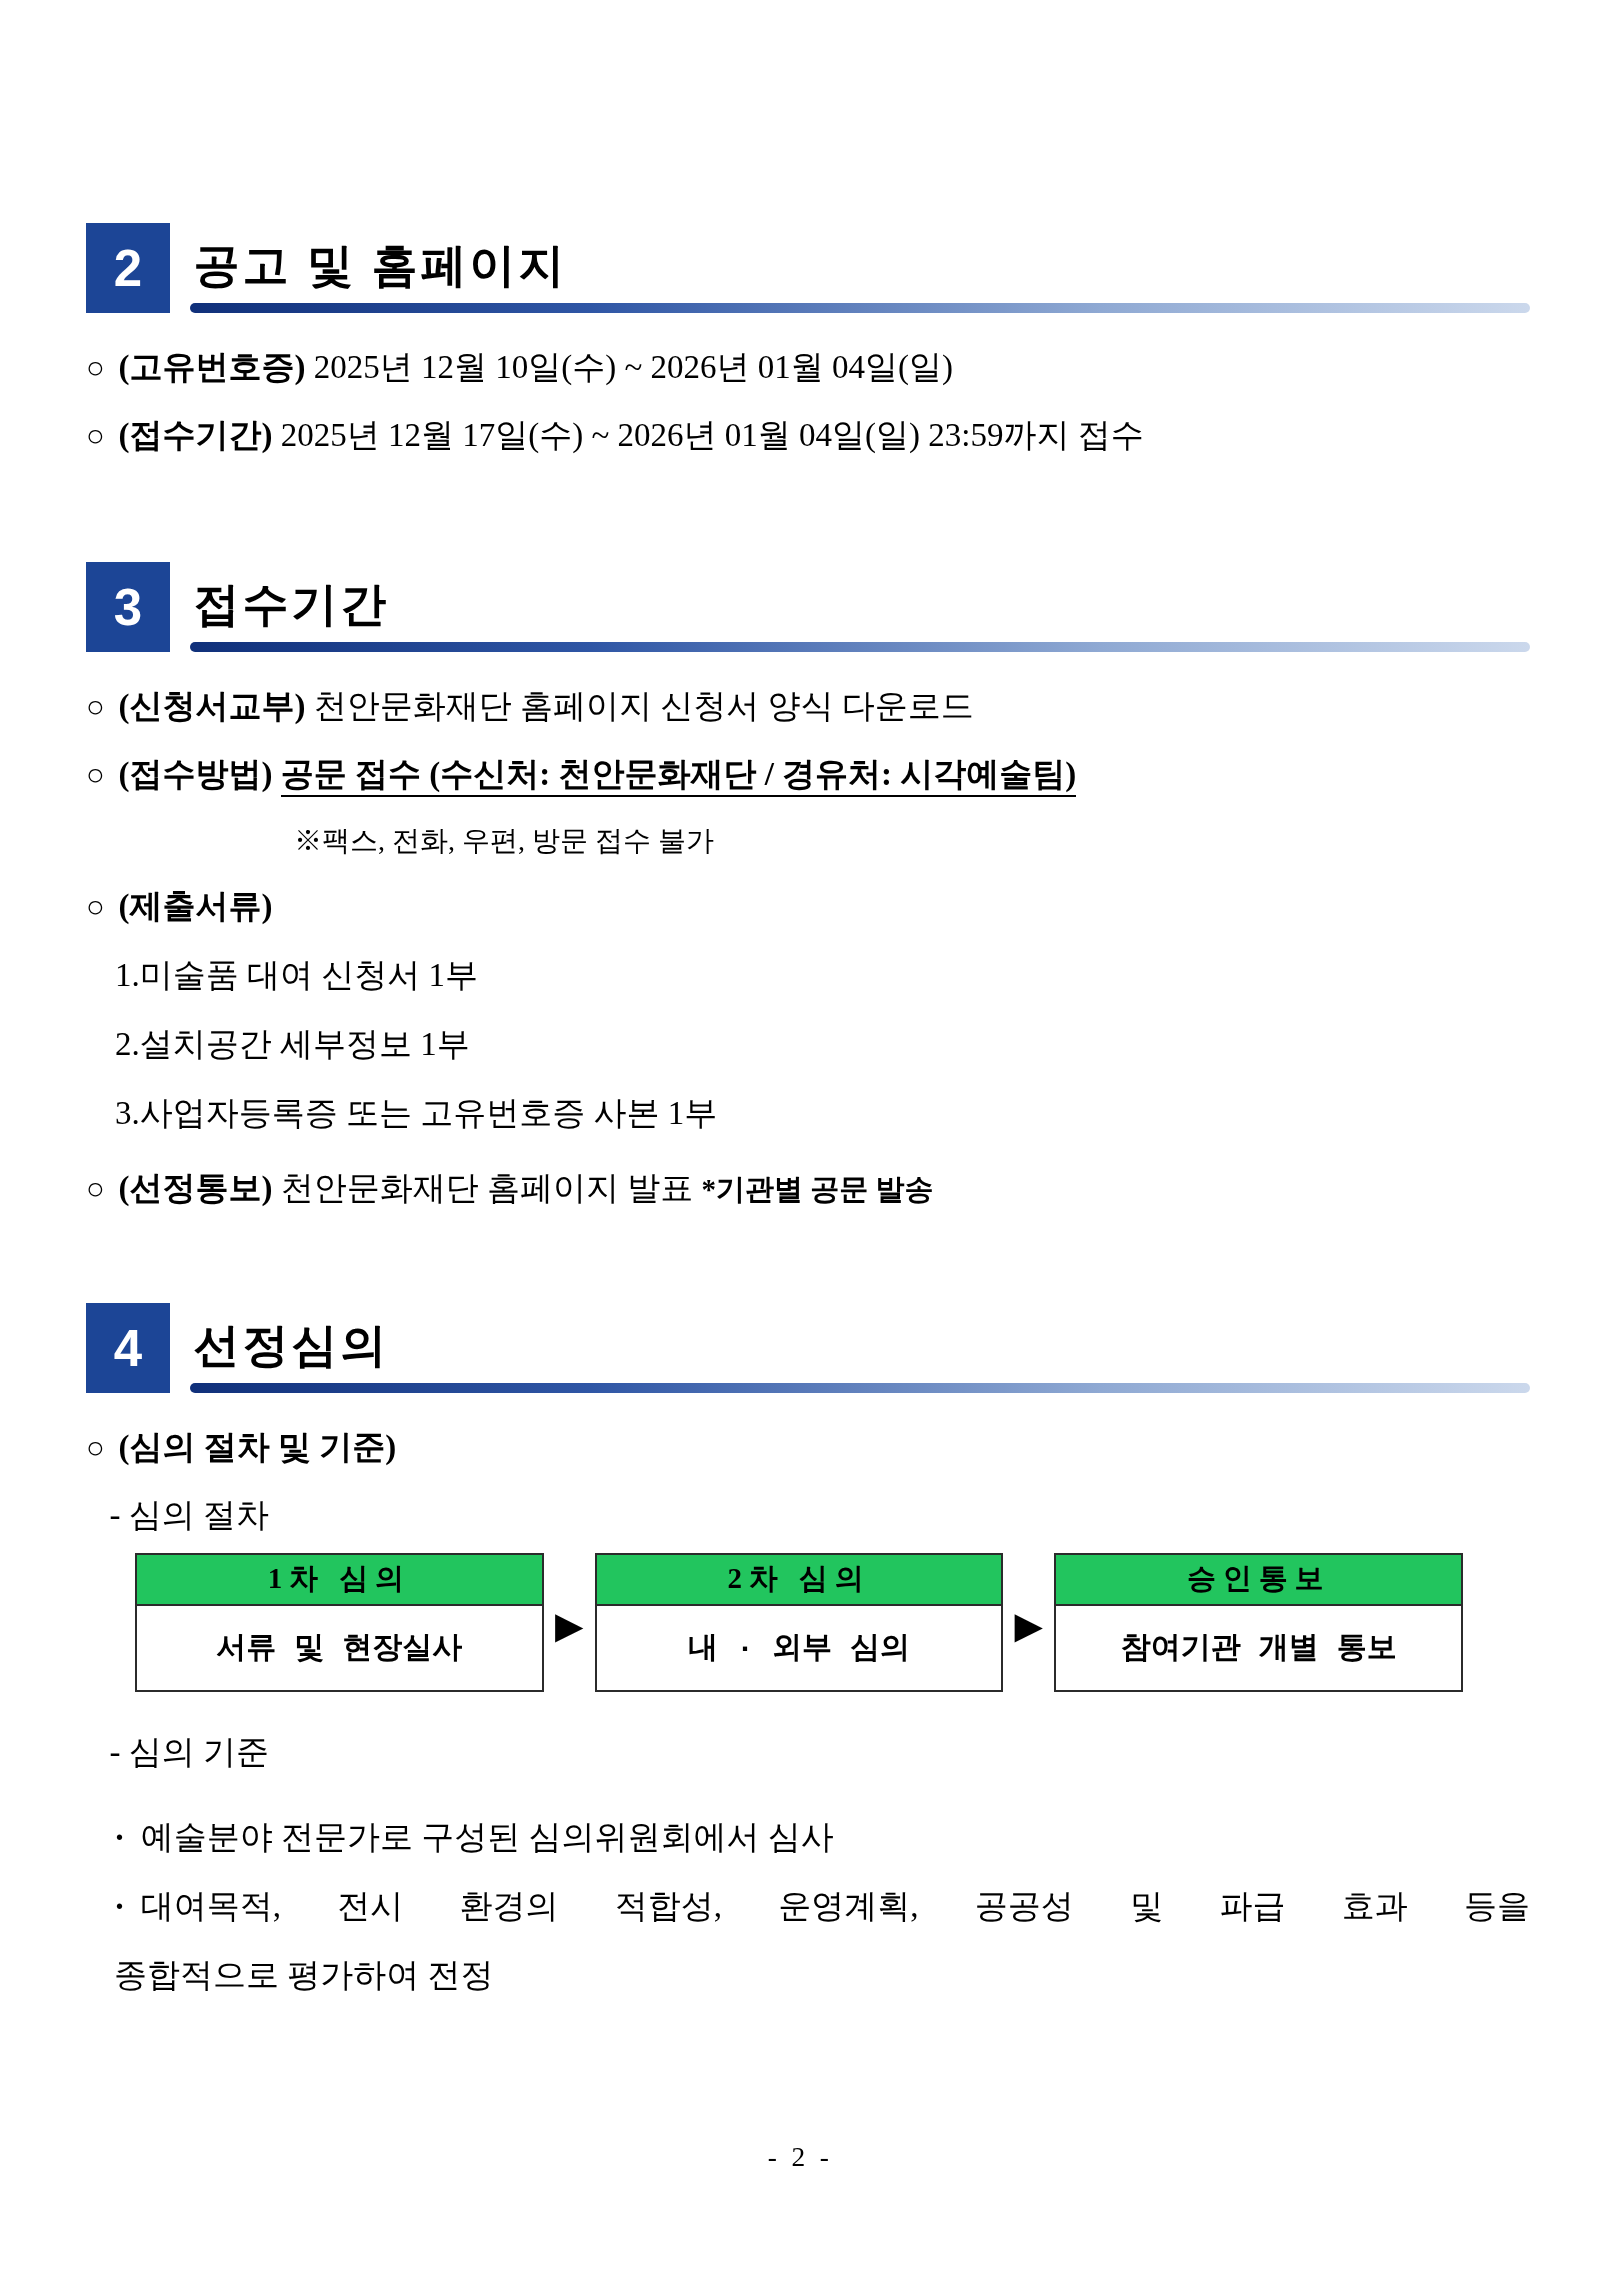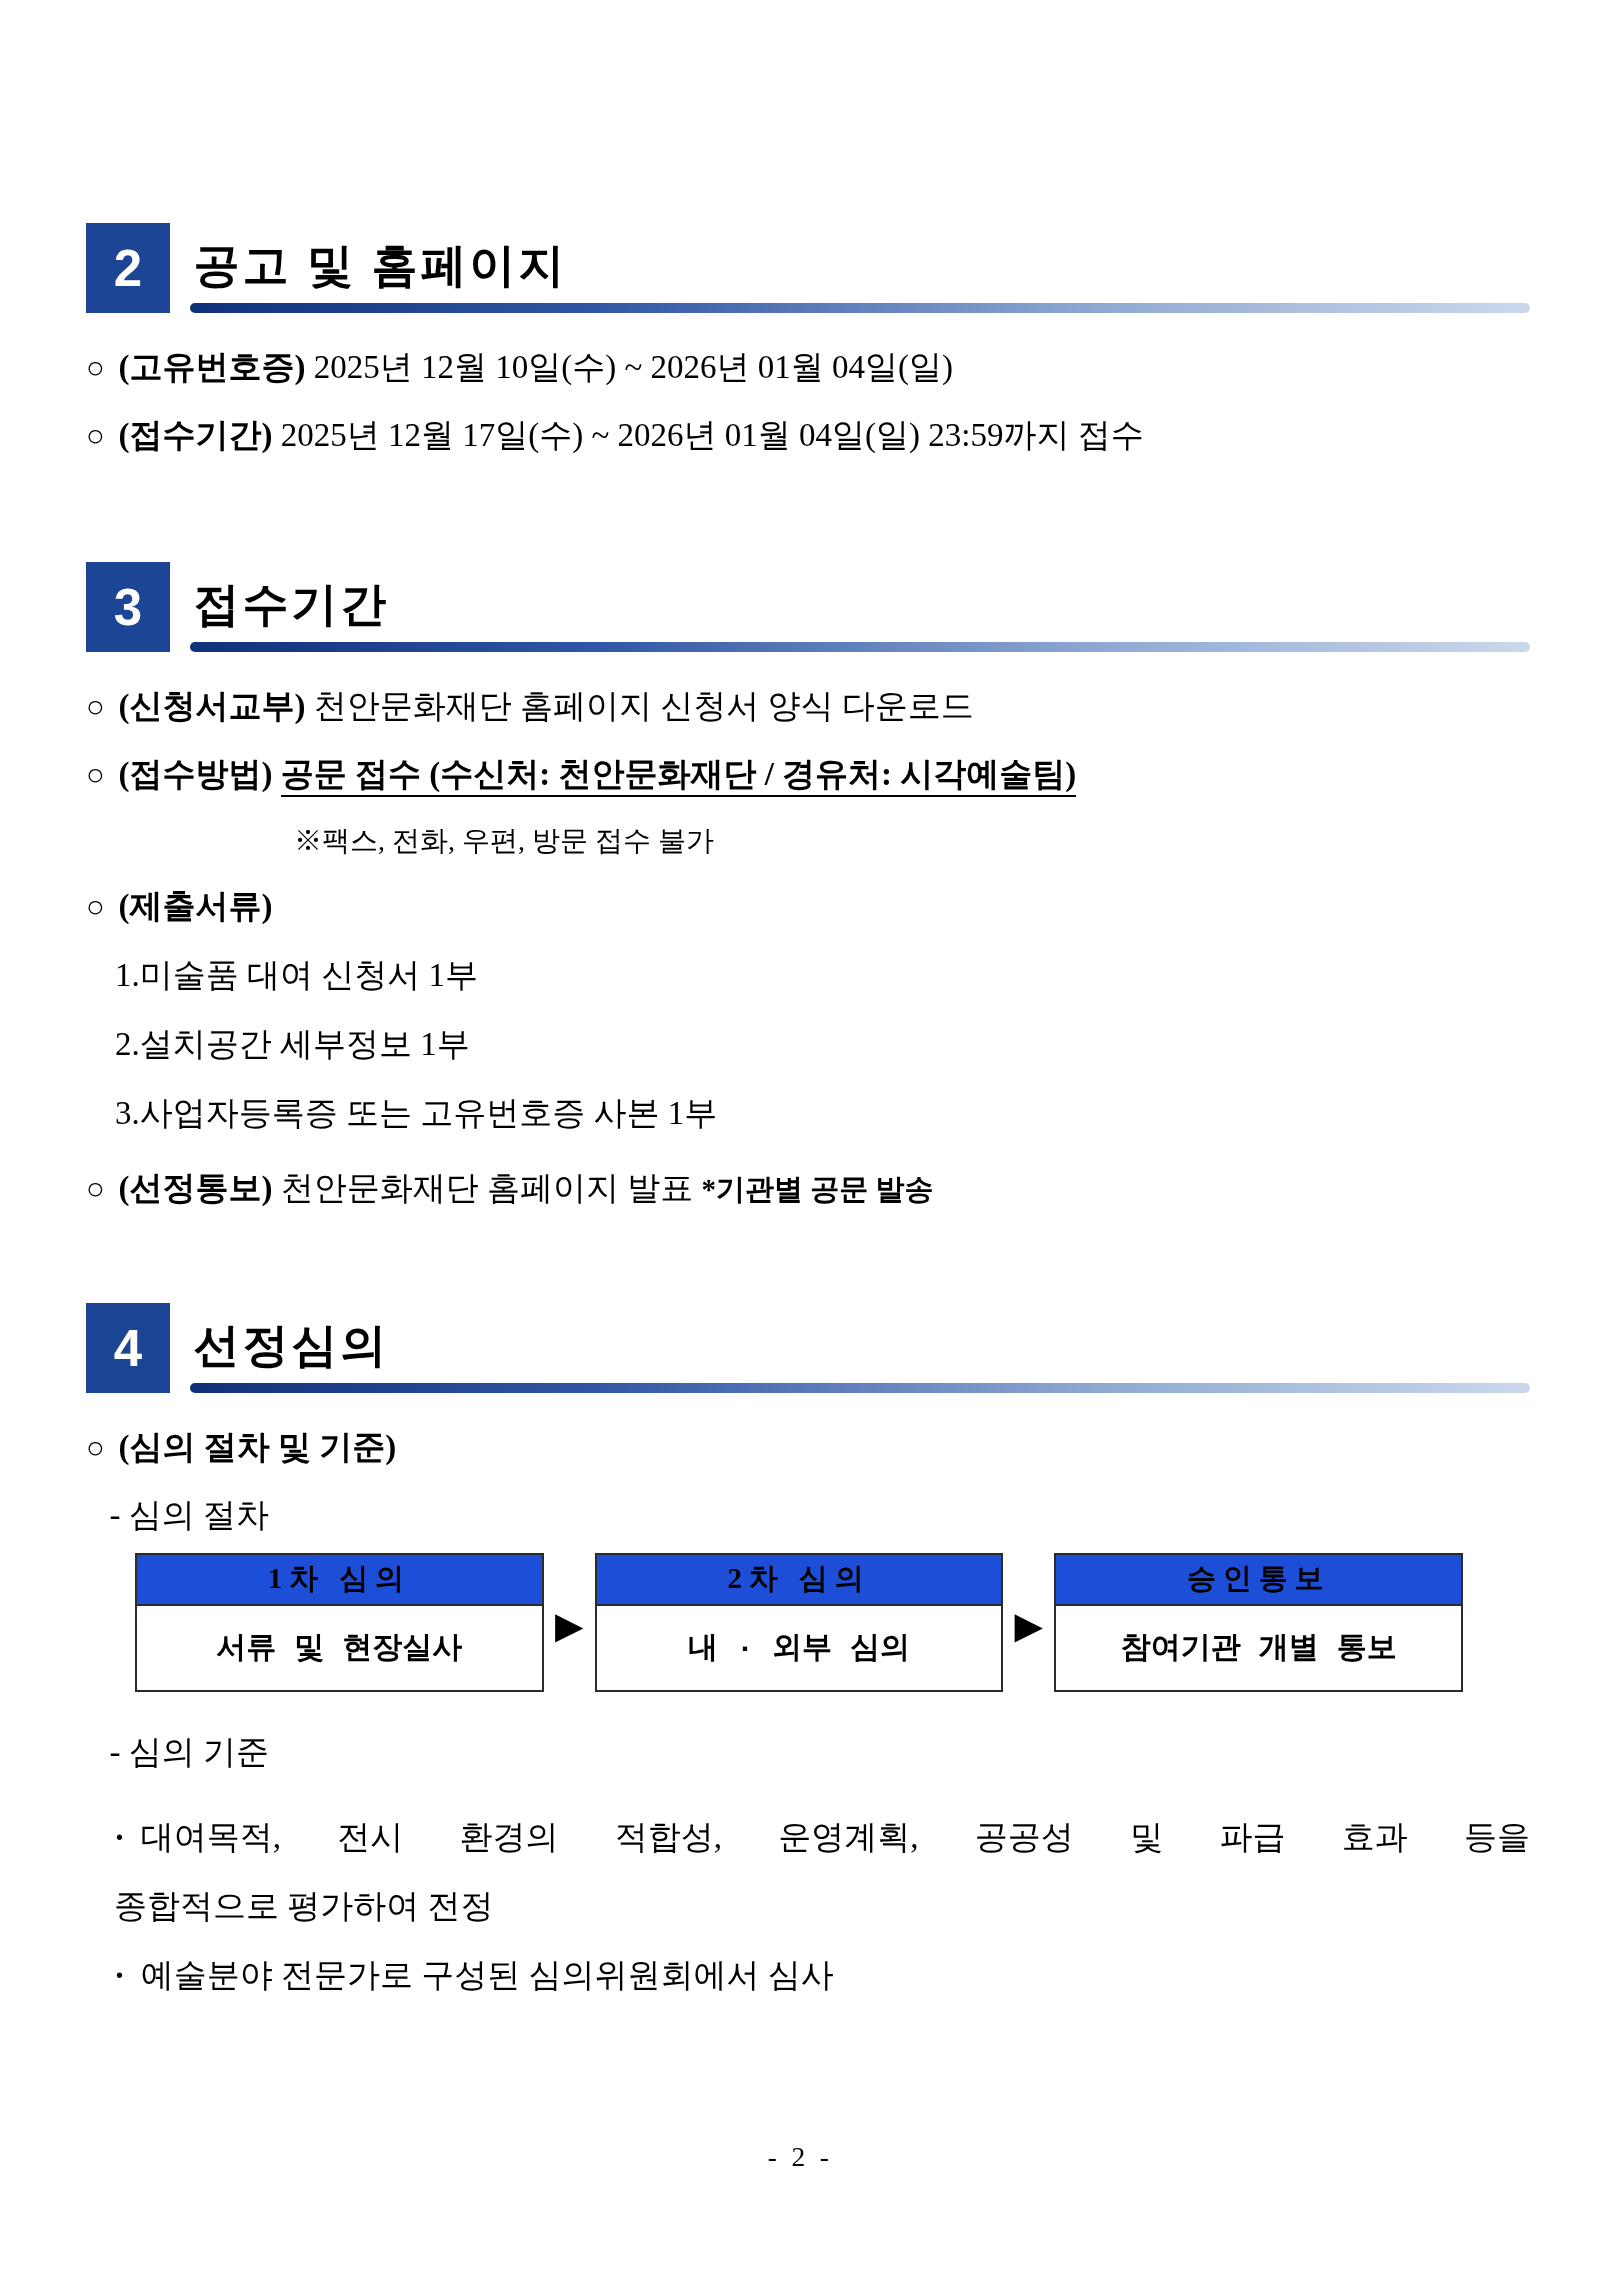--- a/index.html
+++ b/index.html
@@ -53,21 +53,21 @@
 
   
   .diagram {
     margin:17.6px 0 0 49px; width:1328px;
     display:flex; align-items:center;
   }
   .flow-box {
     flex:1; border:2px solid #2b2b2b; background:#fff;
   }
   .flow-head {
-    height:51px; background:#1d4ed8; border-bottom:2px solid #2b2b2b;
+    height:51px; background:#22c55e; border-bottom:2px solid #2b2b2b;
     display:flex; align-items:center; justify-content:center;
     font-weight:bold; font-size:29px; letter-spacing:6.9px;
   }
   .flow-body {
     height:84px; display:flex; align-items:center; justify-content:center;
     font-family:Liberation Mono, monospace;
     font-weight:bold; font-size:30px;
   }
   .flow-arrow {
     flex:0 0 51px; text-align:center; font-size:37px; line-height:1;
@@ -180,28 +180,28 @@
         <div class="flow-box">
           <div class="flow-head">승인통보</div>
           <div class="flow-body">참여기관 개별 통보</div>
         </div>
       </div>
 
       <div class="dash-line" style="margin-top:41px;">- 심의 기준</div>
 
       <div class="crit">
         <div class="crit-item">
+          <span class="dot">·</span><span>예술분야 전문가로 구성된 심의위원회에서 심사</span>
+        </div>
+        <div class="crit-item">
           <div class="crit-just">
             <span class="dot">·</span><span>대여목적, 전시 환경의 적합성, 운영계획, 공공성 및 파급 효과 등을</span>
           </div>
           <div>종합적으로 평가하여 전정</div>
         </div>
-        <div class="crit-item">
-          <span class="dot">·</span><span>예술분야 전문가로 구성된 심의위원회에서 심사</span>
-        </div>
       </div>
     </div>
 
   </div>
 
   <div class="footer">- 2 -</div>
 </div>
 
 
 </body></html>

